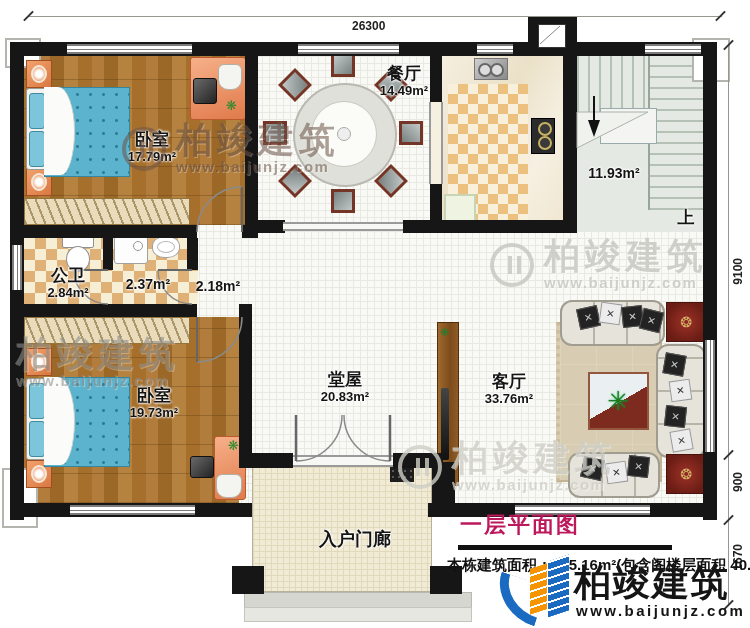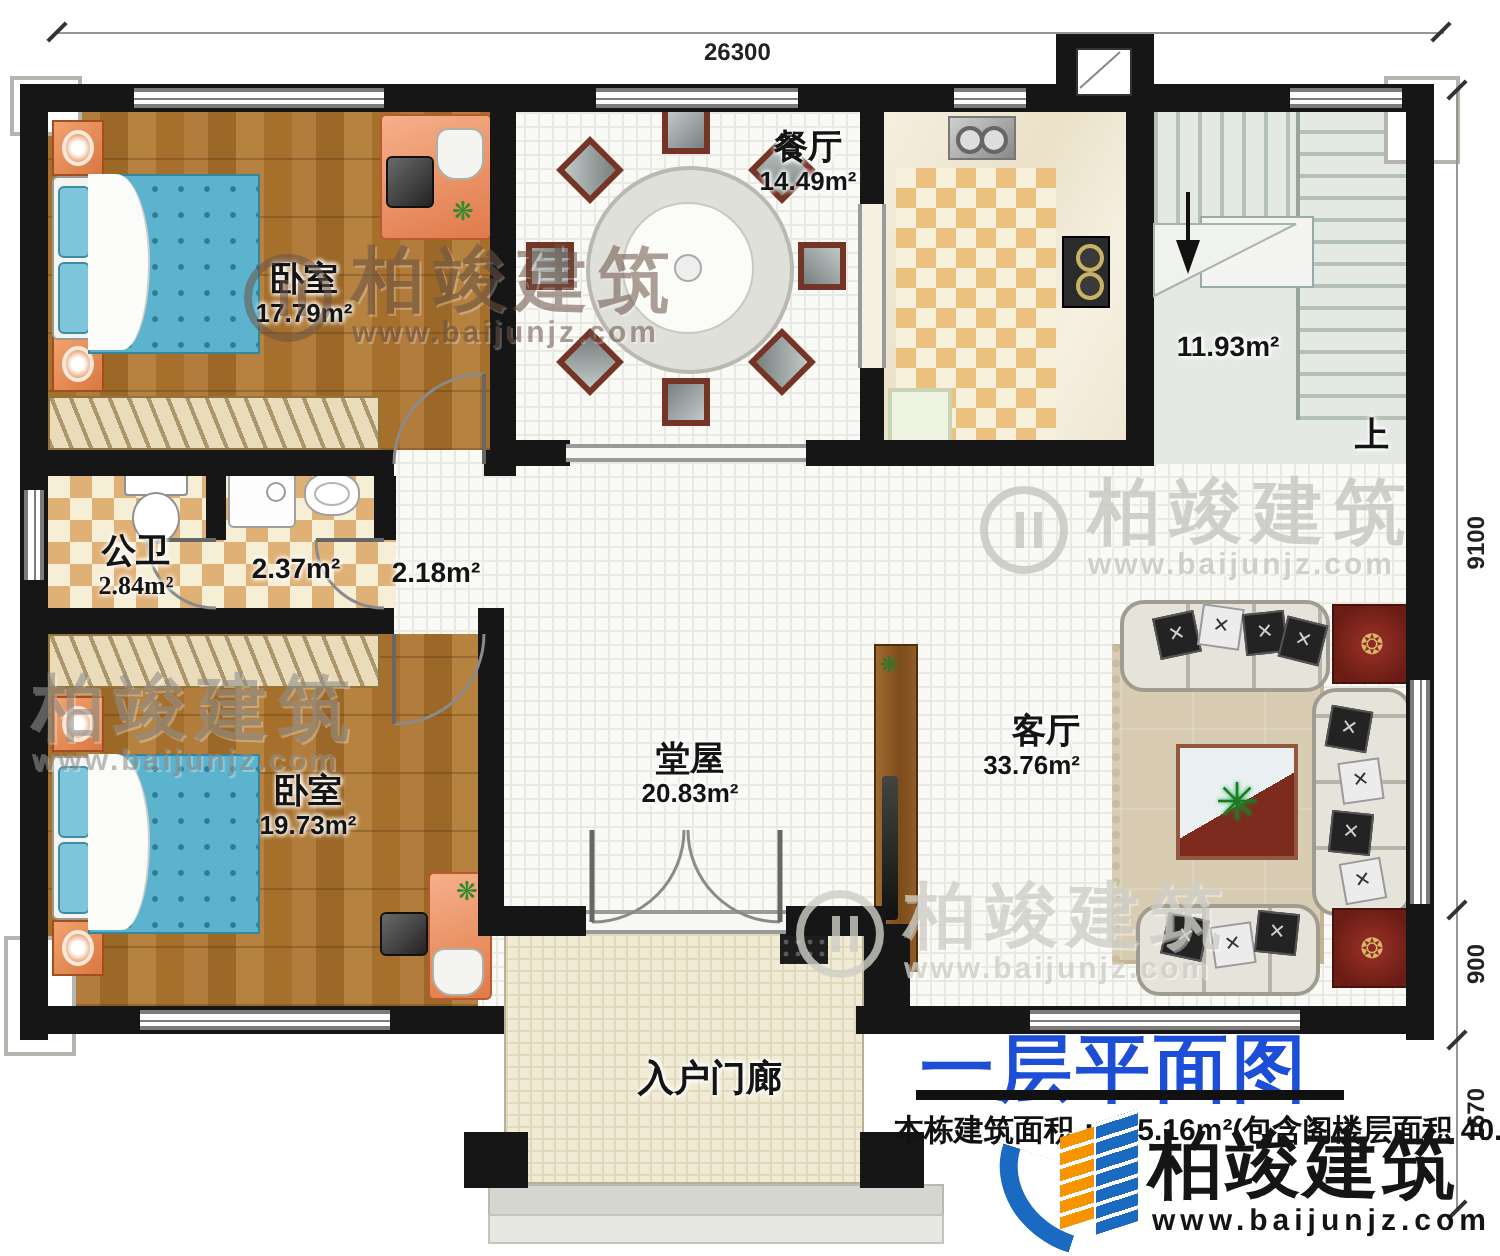--- a/index.html
+++ b/index.html
@@ -81,21 +81,21 @@
   .basin{position:absolute;background:#fff;border:1px solid #a0a0a0;border-radius:45%;z-index:3;}
   .basin::before{content:"";position:absolute;inset:4px;border:1px solid #b5b5b5;border-radius:50%;}
   .notch{position:absolute;background:#f4f5f2;border:1px solid #9aa;z-index:4;}
   
   .wm{position:absolute;display:flex;align-items:center;gap:10px;z-index:14;pointer-events:none;text-shadow:1px 1px 0 rgba(255,255,255,.5);}
   .wm-logo{width:44px;height:44px;border:4px solid currentColor;border-radius:50%;box-sizing:border-box;background:repeating-linear-gradient(90deg,transparent 0 5px,currentColor 5px 9px) center/18px 18px no-repeat;flex:0 0 auto;}
   .wm-name{display:block;font-size:36px;font-weight:bold;letter-spacing:5px;line-height:36px;white-space:nowrap;}
   .wm-url{display:block;font-size:15px;font-weight:bold;letter-spacing:1.5px;font-style:normal;white-space:nowrap;}
   
   .statline{position:absolute;z-index:15;font-size:15px;font-weight:bold;color:#111;white-space:nowrap;}
-  .title-cn{position:absolute;z-index:15;font-size:37px;font-weight:bold;letter-spacing:2px;color:#1d4ed8;}
+  .title-cn{position:absolute;z-index:15;font-size:22px;font-weight:bold;letter-spacing:2px;color:#be185d;}
   .title-scale{position:absolute;z-index:15;font-size:26px;font-weight:bold;color:#111;}
   .title-rule{position:absolute;z-index:15;background:#111;}
   .logo{position:absolute;z-index:16;}
   .logo-swoosh{position:absolute;width:48px;height:42px;border-left:9px solid #1b6ac2;border-bottom:9px solid #1b6ac2;border-bottom-left-radius:100%;transform:rotate(18deg);box-sizing:border-box;}
   .logo-orange{position:absolute;background:repeating-linear-gradient(0deg,#f59300 0 6px,#fff 6px 8px);transform:skewY(-18deg);}
   .logo-blue{position:absolute;background:repeating-linear-gradient(0deg,#1b6ac2 0 6px,#fff 6px 8px);transform:skewY(-18deg);}
   .logo-name{position:absolute;font-size:37px;font-weight:900;letter-spacing:2px;color:#151515;white-space:nowrap;}
   .logo-url{position:absolute;font-size:15px;font-weight:bold;letter-spacing:2.5px;color:#141414;white-space:nowrap;}
   svg.overlay{position:absolute;left:0;top:0;z-index:12;pointer-events:none;}
 </style>
@@ -246,21 +246,21 @@
     <line x1="296" y1="415" x2="296" y2="461" stroke="#666" stroke-width="2.5"></line>
     <path d="M344 415 A46 46 0 0 0 390 461" fill="none" stroke="#8a8a8a" stroke-width="1.5"></path>
     <line x1="390" y1="415" x2="390" y2="461" stroke="#666" stroke-width="2.5"></line>
     <line x1="540" y1="44" x2="560" y2="26" stroke="#888" stroke-width="1"></line>
   </svg>
 
   <div class="rlabel" style="left:120px;top:130px;width:64px;">
     <div class="rname">卧室</div>
     <div class="rarea">17.79m²</div>
   </div>
-  <div class="rlabel" style="left:40px;top:266px;width:56px;font-family:Liberation Serif, serif;">
+  <div class="rlabel" style="left:40px;top:266px;width:56px;">
     <div class="rname">公卫</div>
     <div class="rarea">2.84m²</div>
   </div>
   <div class="rlabel" style="left:122px;top:277px;width:52px;">
     <div class="rarea" style="font-size:14px;">2.37m²</div>
   </div>
   <div class="rlabel" style="left:192px;top:279px;width:52px;">
     <div class="rarea" style="font-size:14px;">2.18m²</div>
   </div>
   <div class="rlabel" style="left:122px;top:386px;width:64px;">
@@ -274,21 +274,21 @@
   <div class="rlabel" style="left:586px;top:166px;width:56px;">
     <div class="rarea" style="font-size:14px;">11.93m²</div>
   </div>
   <div class="rlabel" style="left:672px;top:208px;width:28px;">
     <div class="rname">上</div>
   </div>
   <div class="rlabel" style="left:314px;top:370px;width:62px;">
     <div class="rname">堂屋</div>
     <div class="rarea">20.83m²</div>
   </div>
-  <div class="rlabel" style="left:478px;top:356px;width:62px;text-align:right;">
+  <div class="rlabel" style="left:478px;top:372px;width:62px;">
     <div class="rname">客厅</div>
     <div class="rarea">33.76m²</div>
   </div>
   <div class="rlabel" style="left:300px;top:530px;width:110px;">
     <div class="rname big">入户门廊</div>
   </div>
 
   <div class="wm" style="left:122px;top:122px;color:#6b5346;opacity:.55;">
     <span class="wm-logo"></span>
     <span class="wm-text">

